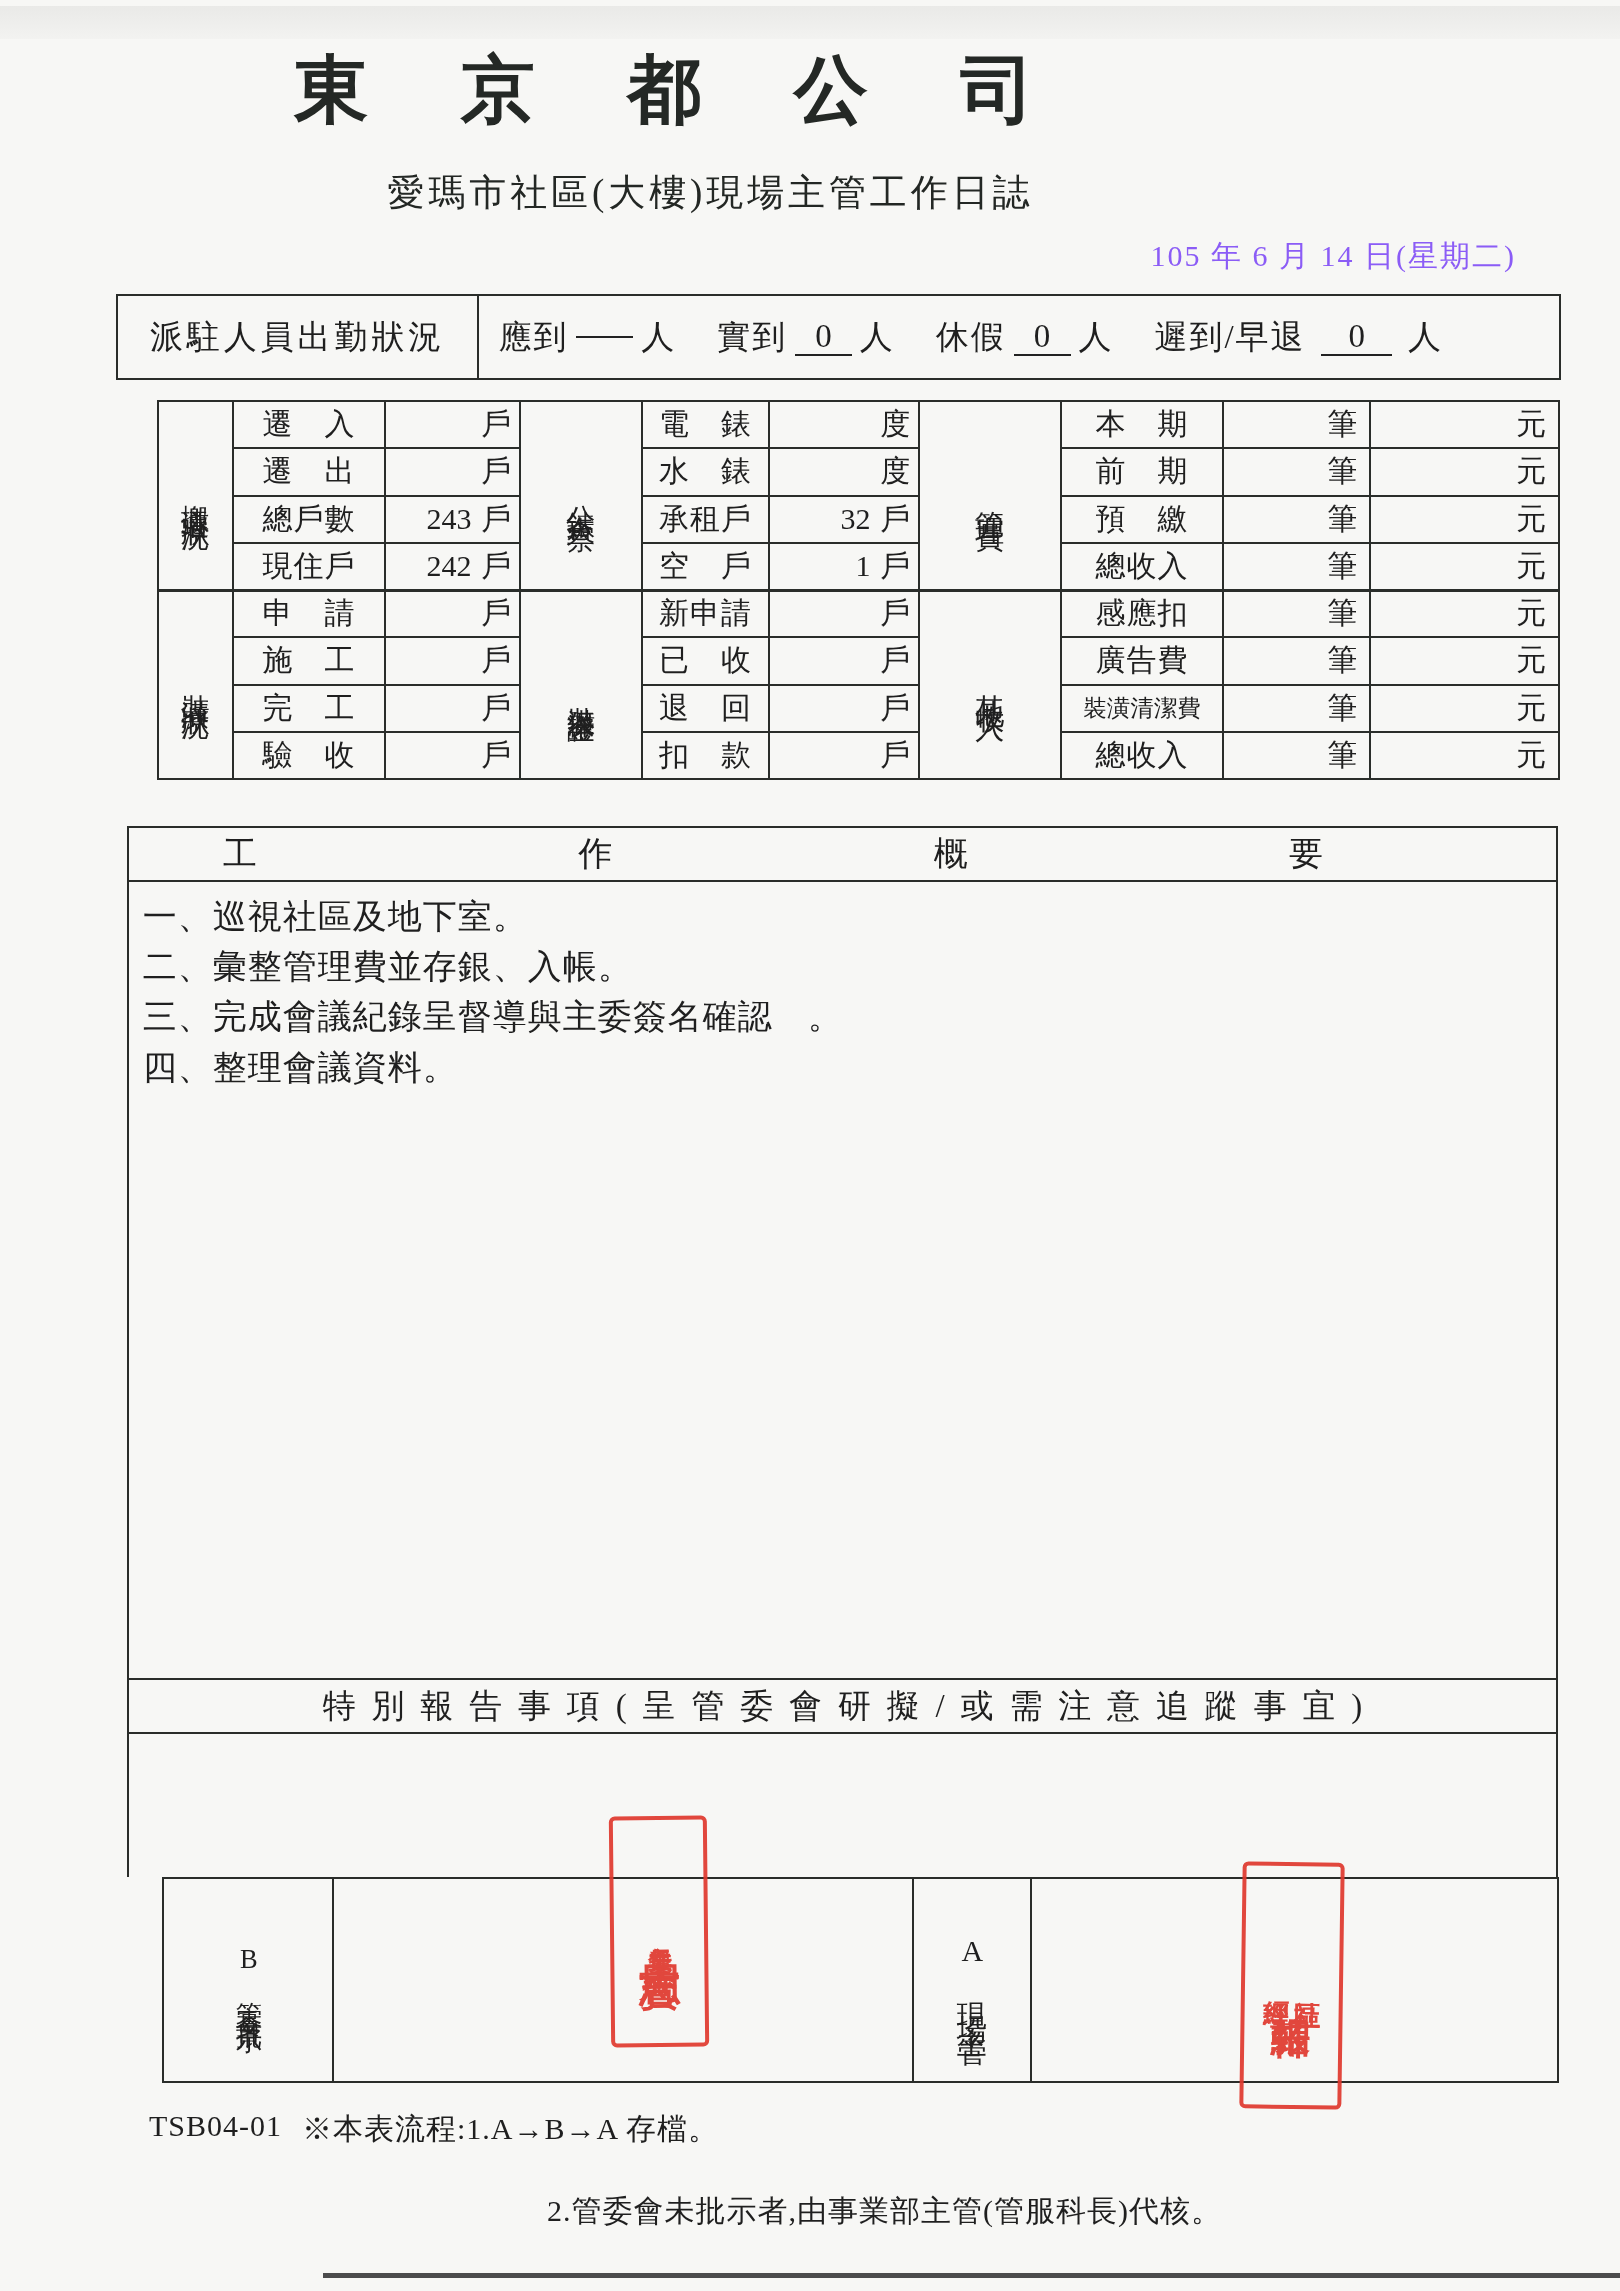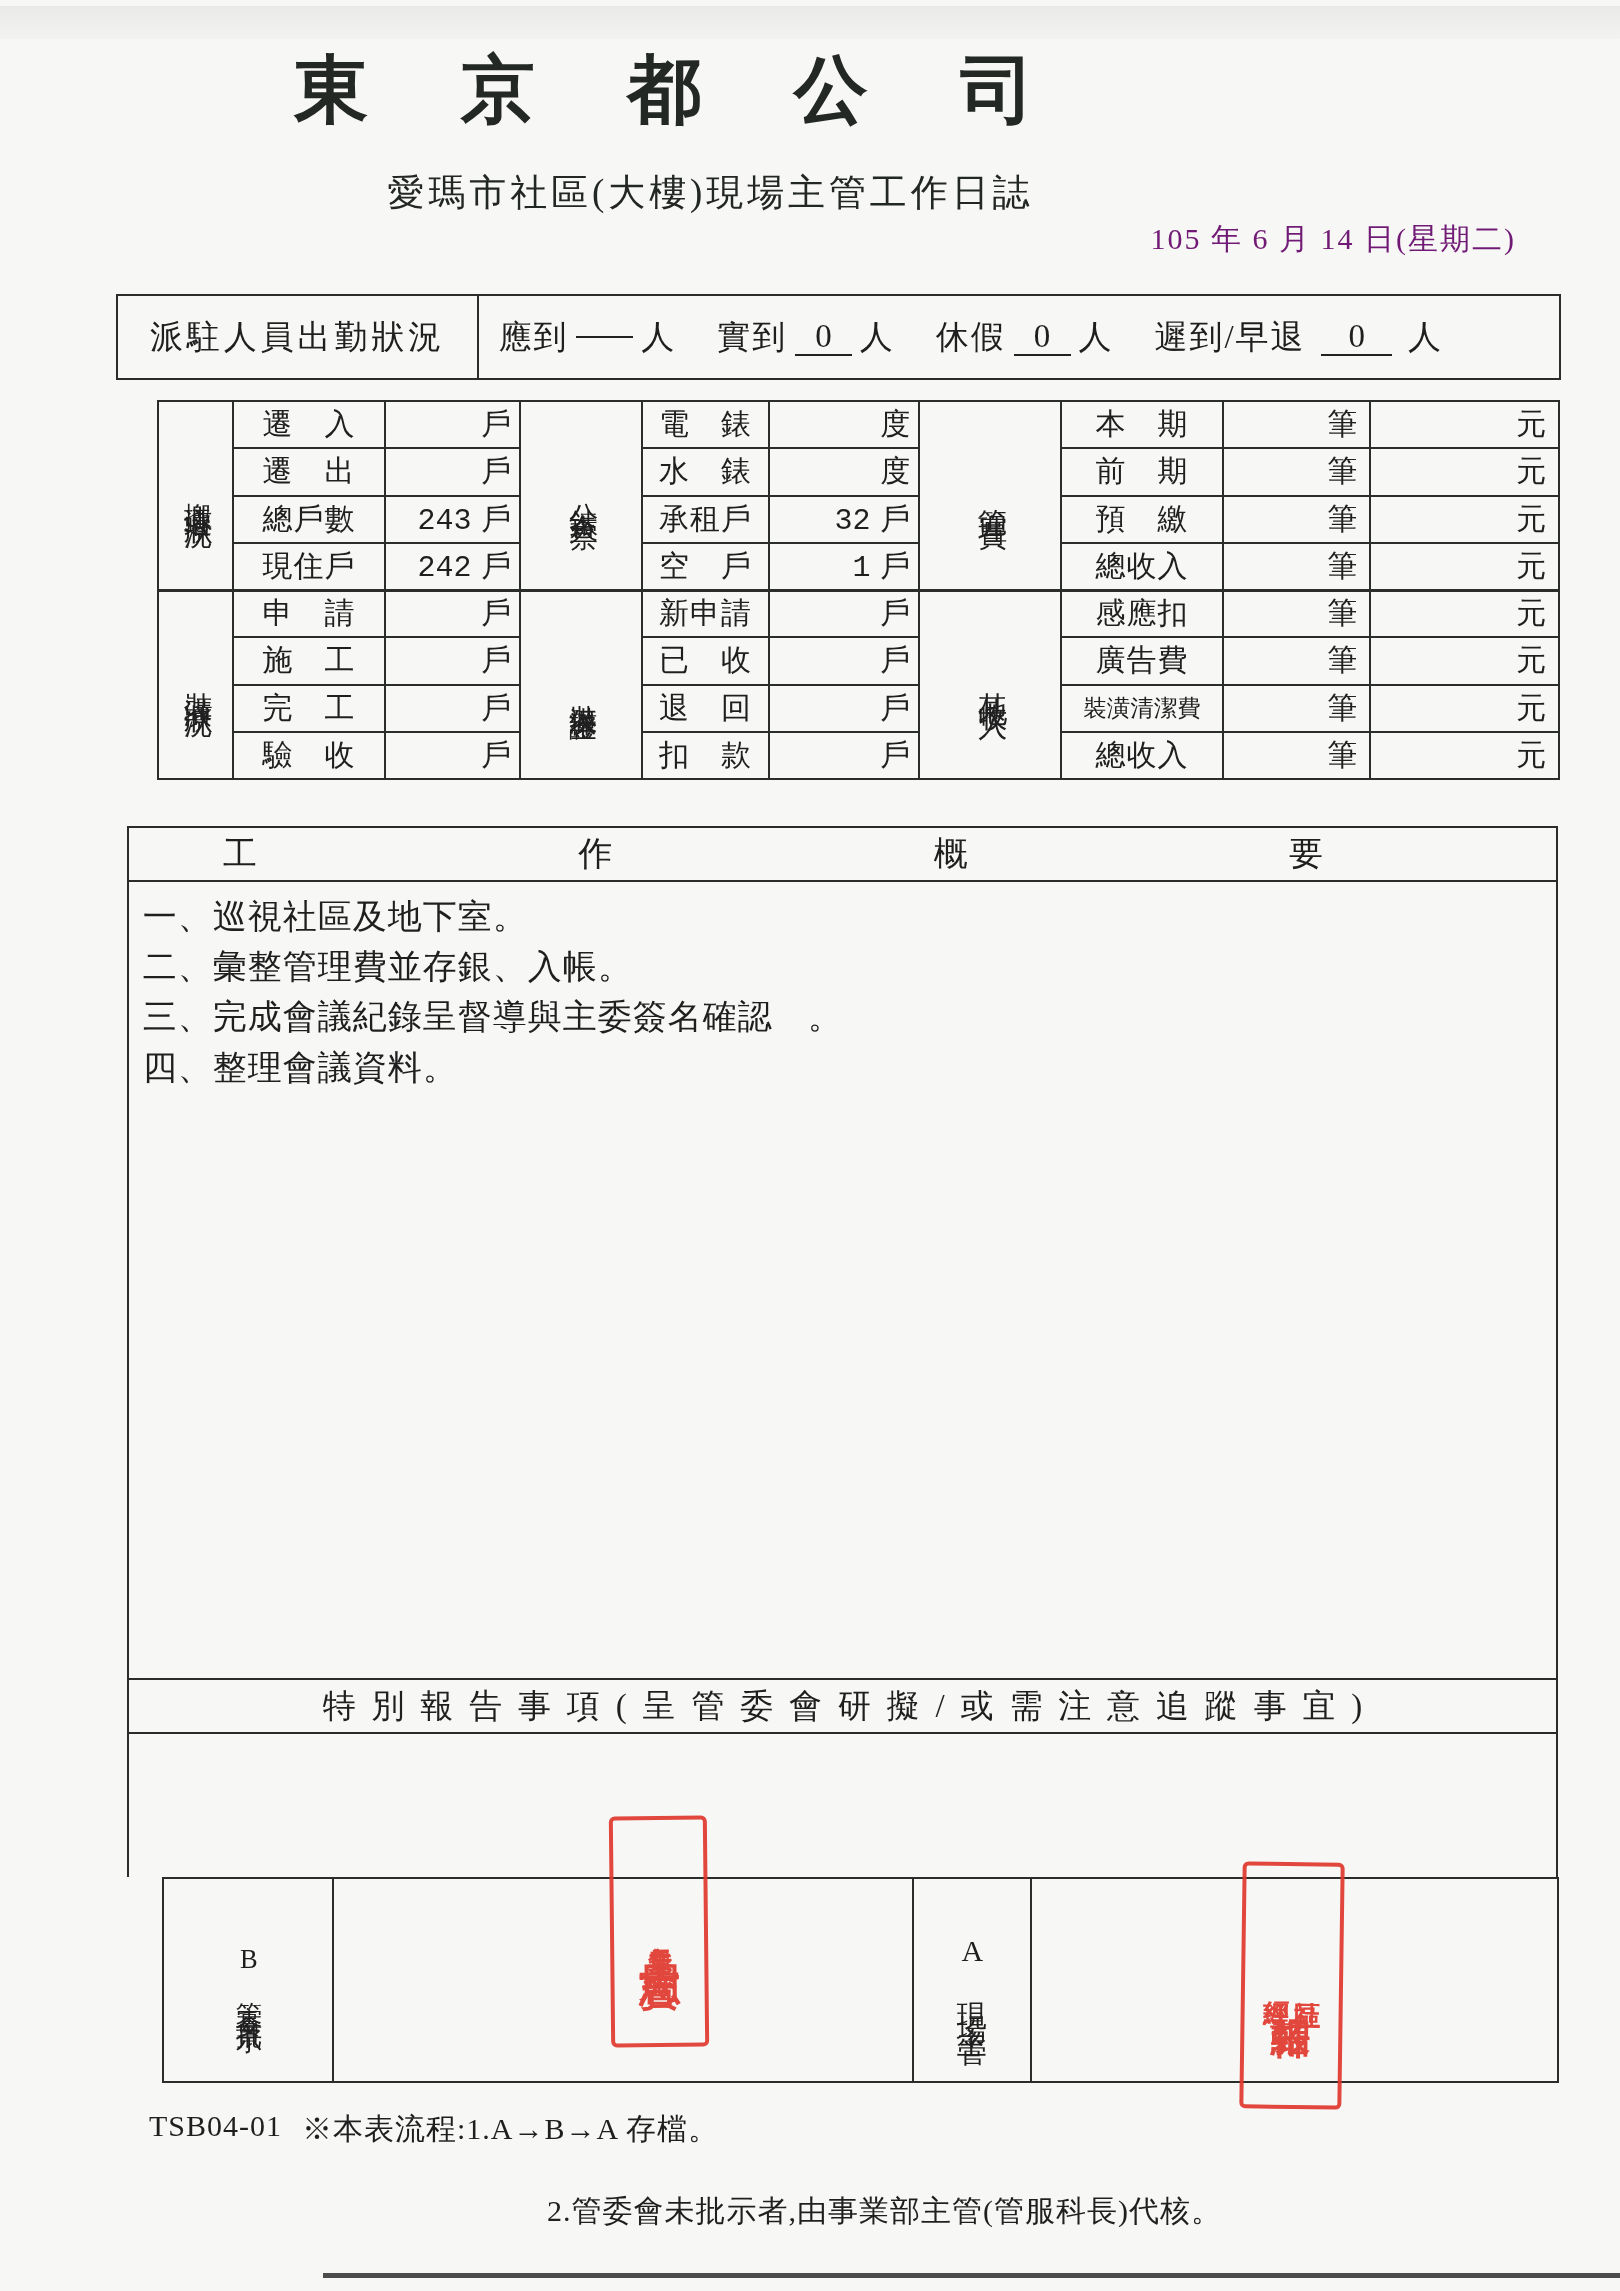--- a/index.html
+++ b/index.html
@@ -23,21 +23,21 @@
   
   .header-block { position: absolute; left: 0; top: 41px; width: 1421px; text-align: center; }
   .company-title {
     font-size: 74px; font-weight: bold; letter-spacing: 1.25em;
     color: #242825; white-space: nowrap;
   }
   .form-subtitle {
     margin-top: 27.4px; font-size: 37px; letter-spacing: 3.9px; color: #232724; white-space: nowrap;
   }
   .form-date {
-    position: absolute; top: 219px; right: 104px; font-size: 30px; letter-spacing: 2px; color: #701a75;
+    position: absolute; top: 236px; right: 104px; font-size: 30px; letter-spacing: 2px; color: #8b5cf6;
   }
   
   .attendance {
     position: absolute; left: 116px; top: 294px; width: 1445px; height: 86px;
     border: 2.9px solid #2a2d2a; display: flex; background: transparent;
   }
   .attendance-label-cell {
     width: 361px; border-right: 2.9px solid #2a2d2a;
     display: flex; align-items: center; justify-content: center;
     font-size: 33px; letter-spacing: 3.9px;
@@ -54,21 +54,21 @@
   }
   .att-value.wide { min-width: 71px; margin: 0 15.7px; }
   
   .stats-table {
     position: absolute; left: 157px; top: 400px;
     border-collapse: collapse; table-layout: fixed;
     width: 1402px; height: 380px;
     font-size: 30px;
   }
   .stats-table td { border: 2px solid #2a2d2a; vertical-align: middle; overflow: hidden; }
-  .stats-table { border: 2.9px solid #2a2d2a; font-family: Liberation Mono, monospace; }
+  .stats-table { border: 2.9px solid #2a2d2a; }
   .stats-table tr { height: 47px; }
   .stats-table tr.sep td { border-top: 3.9px solid #2a2d2a; }
   td.group-cell { text-align: center; }
   .vtext {
     display: inline-block;
     writing-mode: vertical-rl; text-orientation: upright;
     letter-spacing: 5.9px; line-height: 1.05;
   }
   td.group-cell .vtext { font-size: 29px; }
   td.g5-cell .vtext { letter-spacing: 2px; font-size: 28px; }

